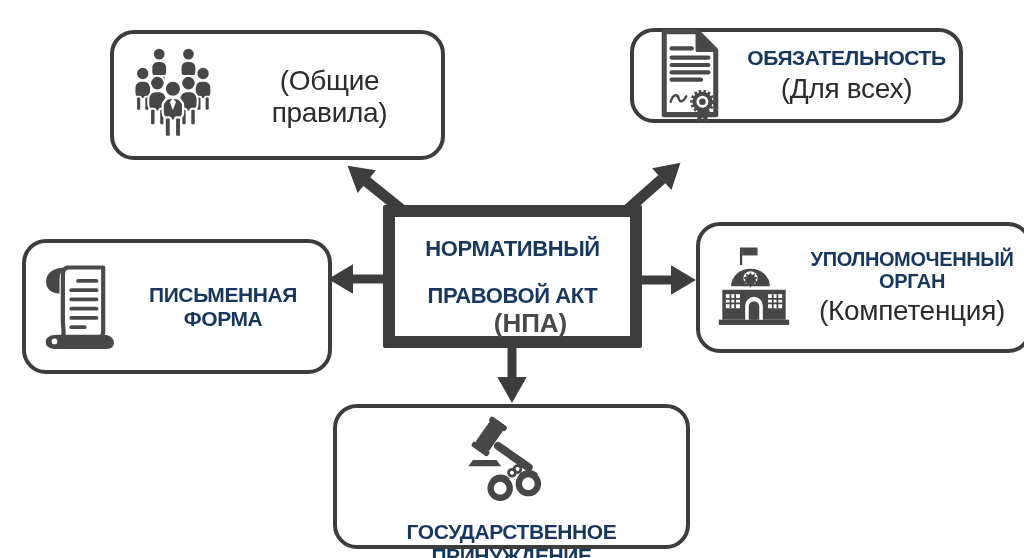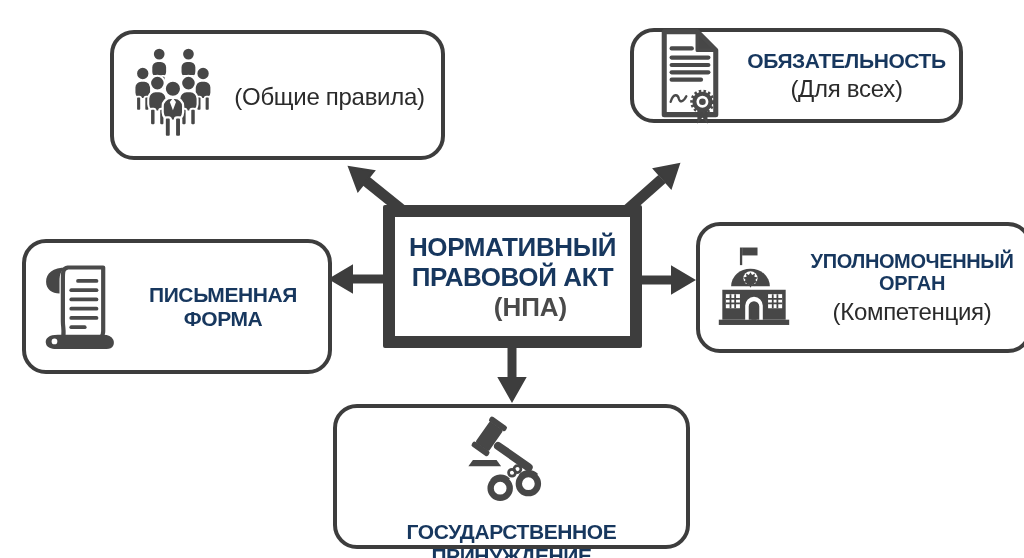--- a/index.html
+++ b/index.html
@@ -10,28 +10,28 @@
   #arrows{position:absolute;left:0;top:0;}
   .node{
     position:absolute;background:#ffffff;border:4px solid #3d3d3d;border-radius:24px;
     display:flex;align-items:center;box-sizing:border-box;padding:0 10px;gap:8px;
   }
   .node .icon{flex:0 0 auto;display:flex;align-items:center;justify-content:center;}
   .node .txt{flex:1 1 auto;text-align:center;}
   .title{
     font-weight:bold;color:#17375e;font-size:21px;line-height:1.12;letter-spacing:-0.4px;
   }
-  .subtitle{color:#2b2b2b;font-size:24px;line-height:1.14;letter-spacing:-0.3px;margin-top:3px;}
+  .subtitle{color:#2b2b2b;font-size:28px;line-height:1.14;letter-spacing:-0.3px;margin-top:3px;}
   #node-authorized .title{font-size:20px;}
   .center-box{
     position:absolute;left:383px;top:205px;width:259px;height:143px;box-sizing:border-box;
     border:12px solid #3d3d3d;background:#ffffff;border-radius:2px;
     display:flex;flex-direction:column;align-items:center;justify-content:center;text-align:center;
   }
-  .center-box .c-title{font-size:26px;font-weight:bold;color:#17375e;line-height:1.16;letter-spacing:-0.4px;}
+  .center-box .c-title{font-size:22px;font-weight:bold;color:#17375e;line-height:1.16;letter-spacing:-0.4px;margin-top:21px;}
   .center-box .c-sub{font-size:26px;font-weight:bold;color:#4a4a4a;line-height:1.1;margin-top:1px;margin-left:36px;}
   svg .ink{fill:#474747;}
   svg .page{fill:#ffffff;stroke:#4a4a4a;}
 </style>
 </head>
 <body>
 
 <div id="stage">
 
   <svg id="arrows" width="1024" height="558" viewBox="0 0 1024 558">

